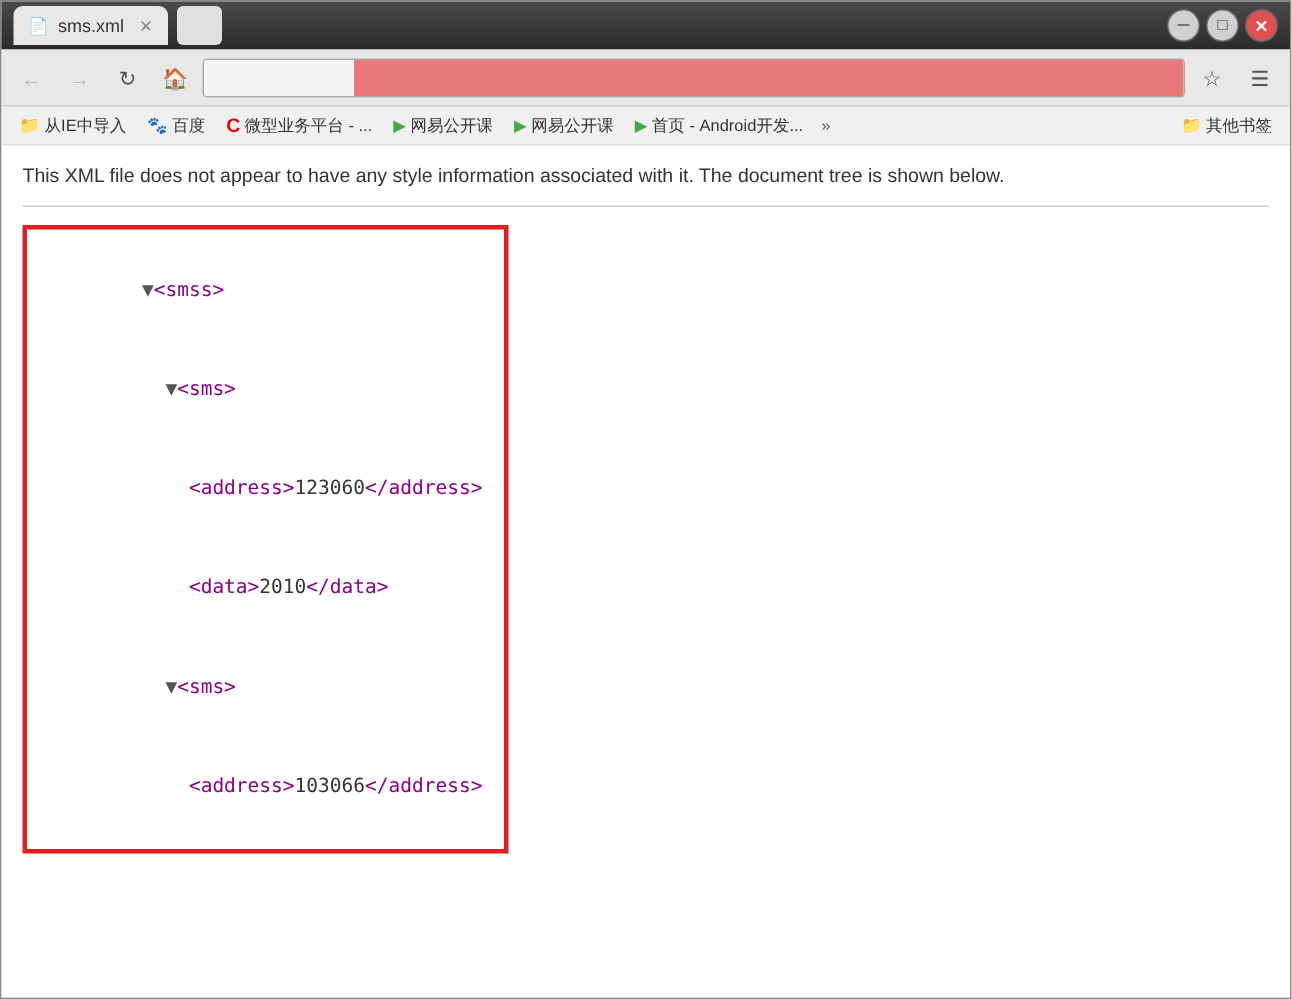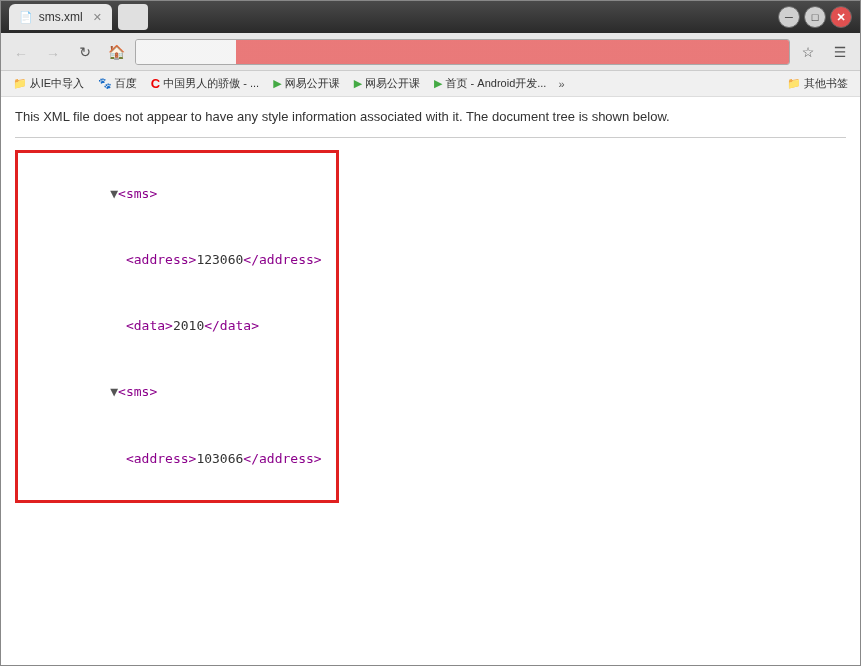--- a/index.html
+++ b/index.html
@@ -201,21 +201,21 @@
     <div class="bookmark-item">
       <span class="bookmark-icon">📁</span>
       <span>从IE中导入</span>
     </div>
     <div class="bookmark-item">
       <span class="bookmark-icon">🐾</span>
       <span>百度</span>
     </div>
     <div class="bookmark-item">
       <span class="bookmark-icon" style="color:#e00;font-weight:bold;font-size:13px;">C</span>
-      <span>中国男人的骄傲 - ...</span>
+      <span>微型业务平台 - ...</span>
     </div>
     <div class="bookmark-item">
       <span class="bookmark-icon" style="color:#4a4;">▶</span>
       <span>网易公开课</span>
     </div>
     <div class="bookmark-item">
       <span class="bookmark-icon" style="color:#4a4;">▶</span>
       <span>网易公开课</span>
     </div>
     <div class="bookmark-item">
@@ -230,20 +230,23 @@
   </div>
 
   <div class="content">
 
     <p class="info-text">This XML file does not appear to have any style information associated with it. The document tree is shown below.</p>
 
     <hr class="divider">
 
     <div class="xml-container">
 
+      <div class="xml-line">
+        <span style="color:#555;">▼</span><span class="xml-tag">&lt;smss&gt;</span>
+      </div>
 
       <div class="xml-line">
         <span style="color:#555;">  ▼</span><span class="xml-tag">&lt;sms&gt;</span>
       </div>
 
       <div class="xml-line">
         <span class="xml-tag">    &lt;address&gt;</span><span class="xml-value">123060</span><span class="xml-tag">&lt;/address&gt;</span>
       </div>
 
 

